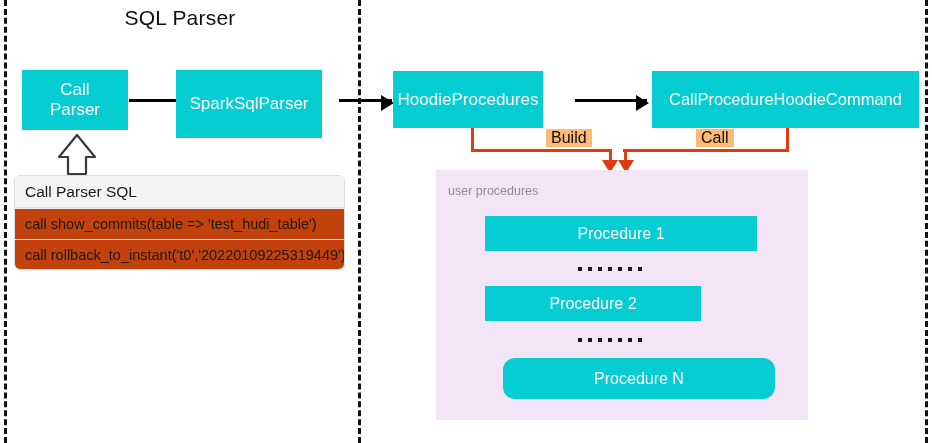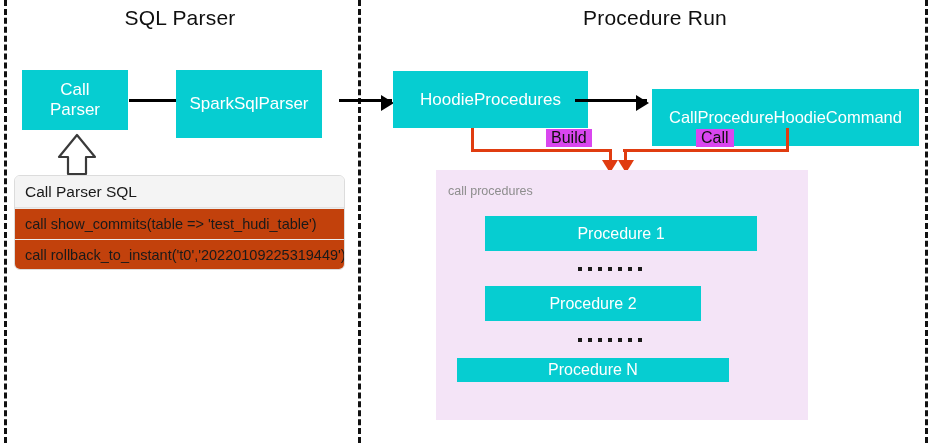--- a/index.html
+++ b/index.html
@@ -125,21 +125,21 @@
     width: 0;
     height: 0;
     border-top: 13px solid #E03C10;
     border-left: 8px solid transparent;
     border-right: 8px solid transparent;
   }
   .edge-label {
     position: absolute;
     font-size: 16px;
     color: #0f0f0f;
-    background: #d946ef;
+    background: #fdba74;
     padding: 0 5px;
     white-space: nowrap;
   }
 
   
   .panel {
     position: absolute;
     background: #F4E4F7;
   }
   .panel-label {
@@ -173,21 +173,20 @@
 </head>
 <body>
 
 <div id="canvas">
 
   <div class="vdash" style="left:4px;"></div>
   <div class="vdash" style="left:358px;"></div>
   <div class="vdash" style="left:925px;"></div>
 
   <div class="section-title" style="left:80px; top:6px; width:200px;">SQL Parser</div>
-  <div class="section-title" style="left:545px; top:6px; width:220px;">Procedure Run</div>
 
   <div class="node" style="left:22px; top:70px; width:106px; height:60px; flex-direction:column;">
     <span>Call</span>
     <span>Parser</span>
   </div>
 
   <div class="harrow" style="left:129px; top:99px; width:62px;"></div>
 
   <div class="node" style="left:176px; top:70px; width:146px; height:68px;">SparkSqlParser</div>
 
@@ -198,38 +197,38 @@
       <polygon points="21,2 39,24 30,24 30,41 12,41 12,24 3,24" fill="#ffffff" stroke="#3a3a3a" stroke-width="2.2" stroke-linejoin="round"></polygon>
     </svg>
   </div>
 
   <div class="sqlbox" style="left:14px; top:175px; width:331px; height:95px;">
     <div class="row head">Call Parser SQL</div>
     <div class="row data">call show_commits(table =&gt; 'test_hudi_table')</div>
     <div class="row data">call rollback_to_instant('t0','20220109225319449')</div>
   </div>
 
-  <div class="node" style="left:393px; top:71px; width:195px; height:57px;">HoodieProcedures</div>
+  <div class="node" style="left:393px; top:71px; width:150px; height:57px;">HoodieProcedures</div>
 
   <div class="harrow" style="left:575px; top:99px; width:72px;"></div>
 
-  <div class="node small" style="left:652px; top:71px; width:267px; height:57px;margin-top:18px;">CallProcedureHoodieCommand</div>
+  <div class="node small" style="left:652px; top:71px; width:267px; height:57px;">CallProcedureHoodieCommand</div>
 
   <div class="obr left" style="left:471px; top:128px; width:140px; height:24px;"></div>
   <div class="odown" style="left:609px; top:149px; height:17px;"></div>
   <div class="oarrowhead" style="left:602px; top:160px;"></div>
   <div class="edge-label" style="left:546px; top:129px;">Build</div>
 
   <div class="obr right" style="left:623px; top:128px; width:166px; height:24px;"></div>
   <div class="odown" style="left:624px; top:149px; height:17px;"></div>
   <div class="oarrowhead" style="left:618px; top:160px;"></div>
   <div class="edge-label" style="left:696px; top:129px;">Call</div>
 
   <div class="panel" style="left:436px; top:170px; width:372px; height:250px;"></div>
-  <div class="panel-label" style="left:448px; top:184px;">call procedures</div>
+  <div class="panel-label" style="left:448px; top:184px;">user procedures</div>
 
   <div class="proc" style="left:485px; top:216px; width:272px; height:35px;">Procedure 1</div>
 
   <div class="dots" style="left:578px; top:267px;">
     <i></i>
       <i></i>
       <i></i>
       <i></i>
       <i></i>
       <i></i>
@@ -241,15 +240,15 @@
   <div class="dots" style="left:578px; top:338px;">
     <i></i>
       <i></i>
       <i></i>
       <i></i>
       <i></i>
       <i></i>
       <i></i>
   </div>
 
-  <div class="proc" style="left:457px; top:358px; width:272px; height:24px;">Procedure N</div>
+  <div class="proc" style="left:503px; top:358px; width:272px; height:41px;border-radius:12px;">Procedure N</div>
 
 </div>
 
 </body></html>

